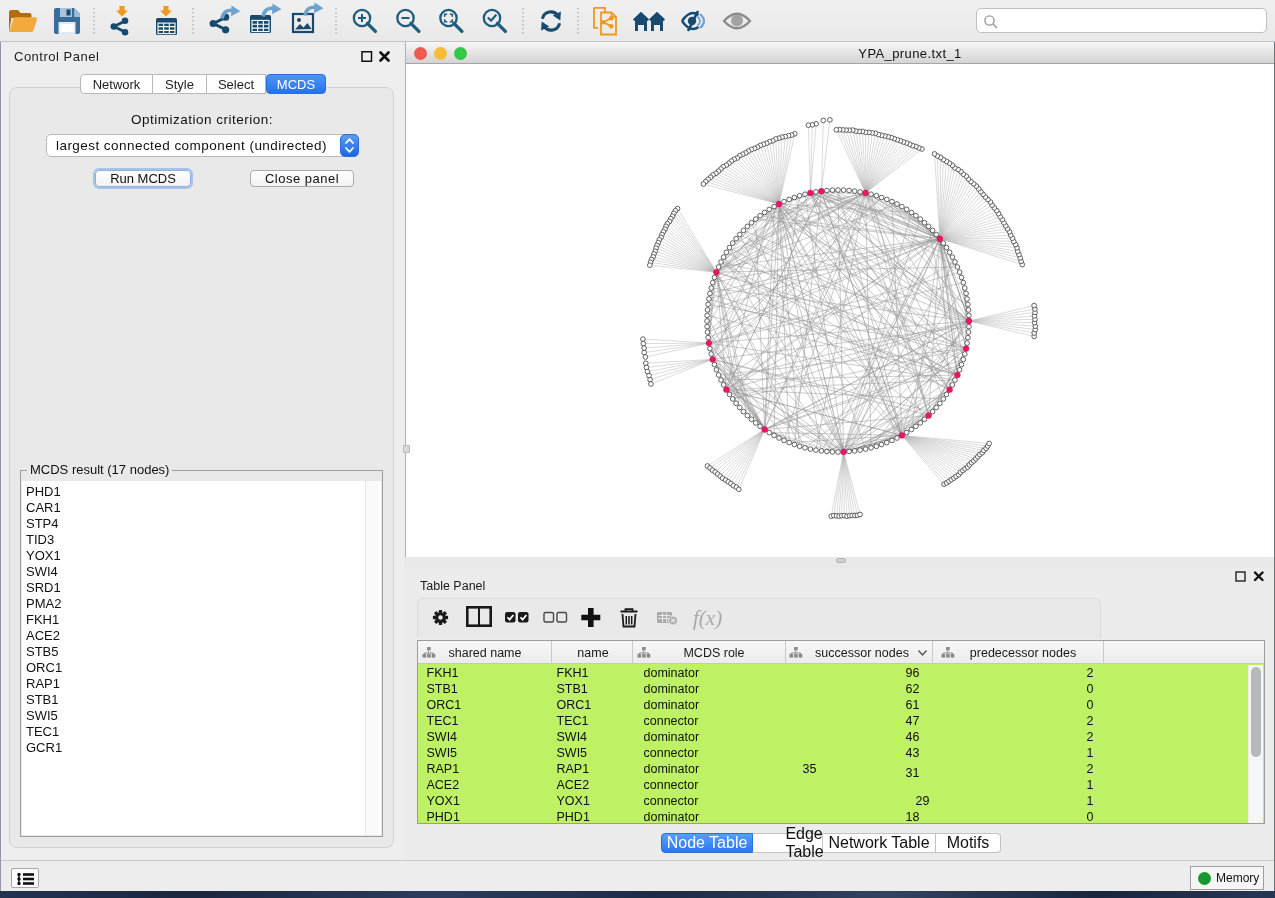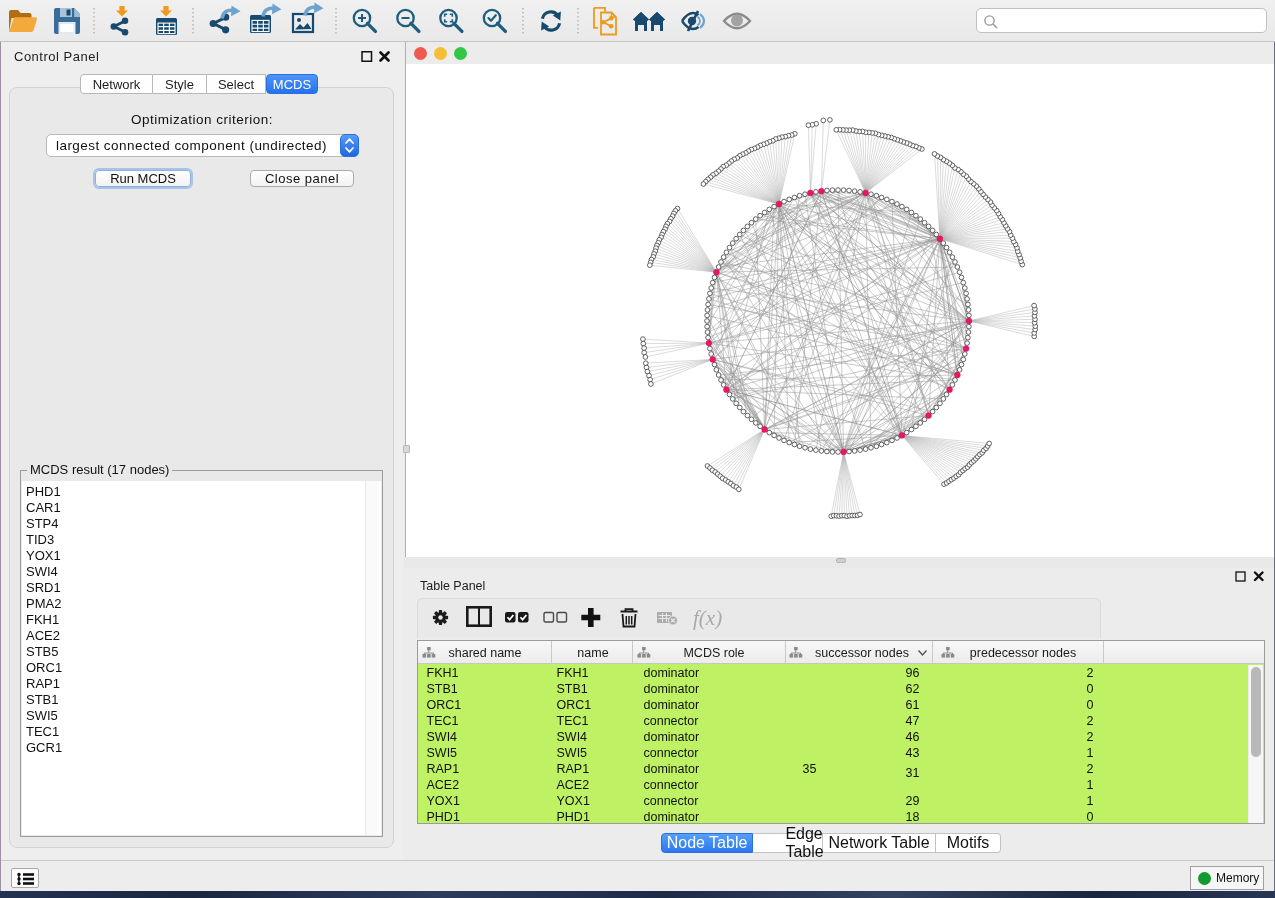--- a/index.html
+++ b/index.html
@@ -202,21 +202,21 @@
   <div id="cptitle">Control Panel</div>
   <svg class="winbtns" style="left:360px; top:9px;" width="31" height="12" viewBox="0 0 31 12">
     <rect x="1" y="0.75" width="9.5" height="9.5" fill="none" stroke="#111" stroke-width="1.5"></rect>
     <path d="M19.5 1.5 L27.5 9.5 M27.5 1.5 L19.5 9.5" stroke="#111" stroke-width="2.6" stroke-linecap="round"></path>
   </svg>
   <div id="cpbox"></div>
   <div class="tabrow">
     <div class="tab first" style="width:73px;">Network</div>
     <div class="tab" style="width:54px;">Style</div>
     <div class="tab" style="width:59px;">Select</div>
-    <div class="tab sel" style="width:52px;">MCDS</div>
+    <div class="tab sel" style="width:60px;">MCDS</div>
   </div>
   <div id="optlabel">Optimization criterion:</div>
   <div id="dropdown">largest connected component (undirected)
     <div id="ddbtn">
       <svg width="17" height="21" viewBox="0 0 17 21">
         <path d="M5 8 L8.5 4.2 L12 8" stroke="#fff" stroke-width="1.7" fill="none" stroke-linecap="round" stroke-linejoin="round"></path>
         <path d="M5 13 L8.5 16.8 L12 13" stroke="#fff" stroke-width="1.7" fill="none" stroke-linecap="round" stroke-linejoin="round"></path>
       </svg>
     </div>
   </div>
@@ -241,20 +241,23 @@
       <div>RAP1</div>
       <div>STB1</div>
       <div>SWI5</div>
     <div>TEC1</div>
       <div>GCR1</div>
   </div>
   <div id="mtrack"></div>
 </div>
 
 <div id="netwin">
+  <div id="nettitle">
+      <span>YPA_prune.txt_1</span>
+    </div>
   <div class="tl" style="left:8px; background:#f0594f; top:5px;"></div>
   <div class="tl" style="left:28px; background:#f6bd35; top:5px;"></div>
   <div class="tl" style="left:48px; background:#33c748; top:5px;"></div>
   <div id="netcanvas"><svg width="868" height="493" viewBox="0 0 868 493">
 <path d="M373 140L388.8 69.8M373 140L385.7 71.1M373 140L382.5 71.7M373 140L379.3 72.6M373 140L376 73.1M373 140L372.9 74.2M373 140L369.7 75M373 140L366.8 76.8M373 140L363.6 77.7M373 140L360.7 79.2M373 140L357.6 80.3M373 140L354.4 81.4M373 140L351.6 83.1M373 140L348.6 84.4M373 140L345.4 85.5M373 140L342.5 87.1M373 140L339.8 88.9M373 140L336.7 90.2M373 140L333.8 91.7M373 140L331.3 94M373 140L328.2 95.2M373 140L325.4 97.1M373 140L322.9 99.2M373 140L320.3 101.2M373 140L317.2 102.6M373 140L314.9 105M373 140L312.5 107.2M373 140L309.9 109.3M373 140L306.9 110.9M373 140L304.6 113.2M373 140L302 115.3M373 140L299.7 117.6M373 140L297.4 120M404.4 128.9L410.2 59.8M404.4 128.9L406.3 60.8M404.4 128.9L402.4 61.2M415.4 127.1L423.9 55.9M415.4 127.1L417.3 56.4M459.6 128.9L515.9 85M459.6 128.9L512.8 83.9M459.6 128.9L509.9 82.4M459.6 128.9L506.6 81.6M459.6 128.9L503.7 80.2M459.6 128.9L500.7 79M459.6 128.9L497.5 78M459.6 128.9L494.5 76.8M459.6 128.9L491.4 75.8M459.6 128.9L488.3 74.7M459.6 128.9L485.3 73.5M459.6 128.9L482.1 72.8M459.6 128.9L478.9 72M459.6 128.9L475.7 71.3M459.6 128.9L472.5 70.6M459.6 128.9L469.4 69.3M459.6 128.9L466.2 68.9M459.6 128.9L462.9 68.4M459.6 128.9L459.6 68.3M459.6 128.9L456.5 67.4M459.6 128.9L453.2 67.5M459.6 128.9L449.9 67M459.6 128.9L446.7 66.1M459.6 128.9L443.4 66.2M459.6 128.9L440.1 66.1M459.6 128.9L436.9 65.9M459.6 128.9L433.6 65.7M459.6 128.9L430.3 65.8M533.9 174.7L616.3 200.6M533.9 174.7L615.1 197.3M533.9 174.7L614.2 193.9M533.9 174.7L613 190.6M533.9 174.7L611.7 187.3M533.9 174.7L611 183.8M533.9 174.7L609.6 180.5M533.9 174.7L607.7 177.5M533.9 174.7L606.5 174.2M533.9 174.7L604.7 171.1M533.9 174.7L603.5 167.7M533.9 174.7L601.5 164.8M533.9 174.7L599.7 161.8M533.9 174.7L597.9 158.8M533.9 174.7L596.3 155.6M533.9 174.7L594.2 152.8M533.9 174.7L592.5 149.6M533.9 174.7L590.7 146.6M533.9 174.7L588.3 143.9M533.9 174.7L586.1 141.2M533.9 174.7L584.5 138M533.9 174.7L581.9 135.5M533.9 174.7L579.4 133M533.9 174.7L577.1 130.3M533.9 174.7L574.8 127.7M533.9 174.7L572.7 124.8M533.9 174.7L570.4 122.1M533.9 174.7L567.7 119.8M533.9 174.7L564.9 117.6M533.9 174.7L562.5 115M533.9 174.7L560.3 112.2M533.9 174.7L557.3 110.2M533.9 174.7L554.9 107.6M533.9 174.7L552.1 105.5M533.9 174.7L548.8 103.9M533.9 174.7L546.4 101.3M533.9 174.7L543.5 99.2M533.9 174.7L540.5 97.3M533.9 174.7L537.4 95.6M533.9 174.7L534.6 93.4M533.9 174.7L531.4 92M533.9 174.7L528.5 89.9M310.4 208.2L271.5 144.6M310.4 208.2L269.4 146.8M310.4 208.2L267.8 149.4M310.4 208.2L266.6 152.2M310.4 208.2L264.8 154.7M310.4 208.2L263.5 157.4M310.4 208.2L261.4 159.7M310.4 208.2L260 162.3M310.4 208.2L259 165.2M310.4 208.2L257.4 167.7M310.4 208.2L256 170.5M310.4 208.2L255.1 173.3M310.4 208.2L253.3 175.8M310.4 208.2L252.3 178.7M310.4 208.2L250.9 181.4M310.4 208.2L250 184.2M310.4 208.2L249.3 187.2M310.4 208.2L248 189.9M310.4 208.2L247.2 192.9M310.4 208.2L245.5 195.5M310.4 208.2L244.6 198.3M310.4 208.2L243.8 201.2M563 257L628.2 272.4M563 257L628.2 269M563 257L629.2 265.6M563 257L629.3 262.2M563 257L628.6 258.7M563 257L629 255.3M563 257L628.5 251.9M563 257L629 248.4M563 257L628.9 245M563 257L628.1 241.6M302.9 279.1L236.9 275.1M302.9 279.1L237.3 279.6M302.9 279.1L238.1 284.1M302.9 279.1L238.2 288.6M302.9 279.1L239.4 293M306.7 295.4L239.8 299.2M306.7 295.4L240.5 303.5M306.7 295.4L241.4 307.6M306.7 295.4L243 311.6M306.7 295.4L244.1 315.7M306.7 295.4L244.9 320M358.6 365.5L301.4 402M358.6 365.5L304 404M358.6 365.5L306.4 406.2M358.6 365.5L309.2 408M358.6 365.5L311.7 410.1M358.6 365.5L314.2 412.2M358.6 365.5L316.6 414.3M358.6 365.5L319.5 416M358.6 365.5L322.2 417.8M358.6 365.5L324.9 419.5M358.6 365.5L327.4 421.7M358.6 365.5L330.4 423.1M358.6 365.5L332.8 425.3M437.6 387.9L425.2 452.2M437.6 387.9L427.8 451.6M437.6 387.9L430.5 451.8M437.6 387.9L433.1 452.1M437.6 387.9L435.7 451.7M437.6 387.9L438.3 451.6M437.6 387.9L441 452.2M437.6 387.9L443.6 451.7M437.6 387.9L446.2 451.5M437.6 387.9L448.9 451.5M437.6 387.9L451.5 451.3M437.6 387.9L454 450.5M495.9 371.4L538 420.2M495.9 371.4L540.6 418.9M495.9 371.4L543 417.2M495.9 371.4L545.4 415.6M495.9 371.4L547.9 414.1M495.9 371.4L550.2 412.3M495.9 371.4L552.7 410.7M495.9 371.4L554.5 408.3M495.9 371.4L556.9 406.6M495.9 371.4L559.1 404.7M495.9 371.4L561.6 403.1M495.9 371.4L563.4 400.8M495.9 371.4L565.5 398.7M495.9 371.4L567.8 396.9M495.9 371.4L569.8 394.8M495.9 371.4L571.8 392.7M495.9 371.4L573.8 390.5M495.9 371.4L576.2 388.8M495.9 371.4L577.8 386.4M495.9 371.4L580.1 384.4M495.9 371.4L581.7 382M495.9 371.4L583.2 379.5" stroke="#b3b3b3" stroke-width="0.5" fill="none" opacity="0.95"></path>
 <path d="M373 140L563 257M373 140L561.9 240.4M373 140L551.4 311M373 140L558.8 290M373 140L537.3 179.1M373 140L505.4 148.5M373 140L420.9 126.5M373 140L341.4 162.4M373 140L323.5 183.6M373 140L306.7 218.6M373 140L301.1 251.4M373 140L301.1 262.6M373 140L358.6 365.5M373 140L368.1 371.4M373 140L383.2 378.6M373 140L393.6 382.3M373 140L415.4 386.9M373 140L459.6 385.1M373 140L495.9 371.4M373 140L500.7 368.6M404.4 128.9L518.5 355.3M404.4 128.9L526.6 347.6M404.4 128.9L543.6 325.7M404.4 128.9L551.4 311M404.4 128.9L546.4 193.1M404.4 128.9L540.5 183.6M404.4 128.9L537.3 179.1M404.4 128.9L305.2 290M404.4 128.9L518.5 158.7M404.4 128.9L491 374M415.4 127.1L388.4 380.5M415.4 127.1L551.4 203M415.4 127.1L378 137.6M415.4 127.1L530.3 170.5M415.4 127.1L561.9 273.6M415.4 127.1L323.5 183.6M415.4 127.1L470.4 131.7M415.4 127.1L315 198M459.6 128.9L522.6 351.6M459.6 128.9L562.5 245.9M459.6 128.9L537.3 334.9M459.6 128.9L549 316M459.6 128.9L561.1 279.1M459.6 128.9L530.3 170.5M459.6 128.9L526.6 166.4M459.6 128.9L518.5 158.7M459.6 128.9L495.9 142.6M459.6 128.9L354.1 151.7M459.6 128.9L345.5 158.7M459.6 128.9L320.4 188.3M459.6 128.9L317.6 193.1M459.6 128.9L308.5 213.4M459.6 128.9L306.7 218.6M459.6 128.9L301.5 268.1M459.6 128.9L305.2 290M459.6 128.9L326.7 334.9M459.6 128.9L378 376.4M459.6 128.9L409.9 386.1M459.6 128.9L465 383.8M533.9 174.7L563 257M533.9 174.7L522.6 351.6M533.9 174.7L562.5 245.9M533.9 174.7L543.6 325.7M533.9 174.7L553.6 208.2M533.9 174.7L553.6 305.8M533.9 174.7L557.3 295.4M533.9 174.7L560.1 284.6M533.9 174.7L505.4 148.5M533.9 174.7L491 140M533.9 174.7L486 137.6M533.9 174.7L480.8 135.4M533.9 174.7L475.6 133.5M533.9 174.7L454.1 127.9M533.9 174.7L448.6 127.1M533.9 174.7L426.4 126.1M533.9 174.7L420.9 126.5M533.9 174.7L415.4 127.1M533.9 174.7L409.9 127.9M533.9 174.7L354.1 151.7M533.9 174.7L349.7 155.1M533.9 174.7L312.6 203M533.9 174.7L306.7 218.6M533.9 174.7L303.9 229.4M533.9 174.7L302.9 234.9M533.9 174.7L301.5 245.9M533.9 174.7L301.5 268.1M533.9 174.7L302.1 273.6M533.9 174.7L315 316M533.9 174.7L320.4 325.7M533.9 174.7L345.5 355.3M533.9 174.7L415.4 386.9M533.9 174.7L420.9 387.5M533.9 174.7L437.6 387.9M533.9 174.7L443.1 387.5M533.9 174.7L505.4 365.5M310.4 208.2L459.6 128.9M310.4 208.2L432 126M310.4 208.2L330.1 339.3M310.4 208.2L420.9 126.5M310.4 208.2L393.6 382.3M310.4 208.2L409.9 127.9M310.4 208.2L551.4 203M310.4 208.2L399 383.8M310.4 208.2L557.3 295.4M310.4 208.2L426.4 387.9M310.4 208.2L302.9 279.1M310.4 208.2L560.1 284.6M310.4 208.2L388.4 133.5M310.4 208.2L349.7 155.1M310.4 208.2L491 140M310.4 208.2L333.7 343.5M310.4 208.2L341.4 351.6M310.4 208.2L345.5 355.3M563 257L358.6 365.5M563 257L305.2 224M563 257L415.4 127.1M563 257L399 383.8M563 257L553.6 208.2M563 257L388.4 133.5M563 257L302.9 279.1M563 257L358.6 148.5M563 257L315 316M563 257L465 383.8M563 257L480.8 378.6M563 257L326.7 334.9M563 257L337.4 166.4M563 257L486 137.6M563 257L315 198M560.1 284.6L326.7 334.9M560.1 284.6L526.6 347.6M560.1 284.6L383.2 378.6M560.1 284.6L558.8 224M560.1 284.6L302.1 240.4M560.1 284.6L368.1 142.6M560.1 284.6L530.3 170.5M560.1 284.6L312.6 311M560.1 284.6L333.7 170.5M560.1 284.6L330.1 174.7M302.9 279.1L308.5 213.4M302.9 279.1L306.7 218.6M302.9 279.1L383.2 378.6M302.9 279.1L557.3 218.6M302.9 279.1L549 316M302.9 279.1L553.6 208.2M302.9 279.1L388.4 133.5M302.9 279.1L475.6 133.5M306.7 295.4L526.6 347.6M306.7 295.4L363.3 368.6M306.7 295.4L432 388M306.7 295.4L373 140M306.7 295.4L562.9 262.6M306.7 295.4L323.5 330.4M306.7 295.4L486 137.6M306.7 295.4L475.6 133.5M320.4 325.7L563 257M320.4 325.7L310.4 208.2M320.4 325.7L537.3 334.9M320.4 325.7L549 316M320.4 325.7L549 198M320.4 325.7L426.4 387.9M320.4 325.7L432 388M320.4 325.7L530.3 170.5M320.4 325.7L363.3 145.4M358.6 365.5L563 257M358.6 365.5L522.6 351.6M358.6 365.5L555.5 300.6M358.6 365.5L557.3 295.4M358.6 365.5L561.9 273.6M358.6 365.5L465 130.2M358.6 365.5L459.6 128.9M358.6 365.5L393.6 131.7M358.6 365.5L368.1 142.6M358.6 365.5L349.7 155.1M358.6 365.5L301.1 251.4M358.6 365.5L301.1 262.6M358.6 365.5L301.5 268.1M358.6 365.5L302.1 273.6M358.6 365.5L303.9 284.6M358.6 365.5L305.2 290M358.6 365.5L310.4 305.8M358.6 365.5L312.6 311M358.6 365.5L393.6 382.3M358.6 365.5L409.9 386.1M358.6 365.5L426.4 387.9M437.6 387.9L526.6 347.6M437.6 387.9L530.3 343.5M437.6 387.9L558.8 224M437.6 387.9L549 198M437.6 387.9L526.6 166.4M437.6 387.9L562.9 262.6M437.6 387.9L514.3 155.1M437.6 387.9L505.4 148.5M437.6 387.9L432 126M437.6 387.9L399 130.2M437.6 387.9L363.3 145.4M437.6 387.9L345.5 158.7M437.6 387.9L333.7 170.5M437.6 387.9L323.5 183.6M437.6 387.9L317.6 193.1M437.6 387.9L301.5 245.9M437.6 387.9L303.9 284.6M437.6 387.9L308.5 300.6M437.6 387.9L315 316M437.6 387.9L475.6 380.5M437.6 387.9L486 376.4M495.9 371.4L562.9 251.4M495.9 371.4L363.3 368.6M495.9 371.4L533.9 339.3M495.9 371.4L432 126M495.9 371.4L383.2 378.6M495.9 371.4L415.4 386.9M495.9 371.4L388.4 133.5M495.9 371.4L546.4 193.1M495.9 371.4L368.1 142.6M495.9 371.4L337.4 166.4M495.9 371.4L486 137.6M495.9 371.4L317.6 193.1M522.6 351.6L448.6 127.1M522.6 351.6L558.8 290M522.6 351.6L560.1 284.6M522.6 351.6L306.7 295.4M522.6 351.6L443.1 387.5M522.6 351.6L459.6 385.1M522.6 351.6L470.4 382.3M522.6 351.6L315 198M522.6 351.6L465 130.2M543.6 325.7L308.5 213.4M543.6 325.7L415.4 127.1M543.6 325.7L420.9 387.5M543.6 325.7L448.6 386.9M543.6 325.7L454.1 386.1M543.6 325.7L486 376.4M543.6 325.7L315 198M551.4 311L303.9 229.4M551.4 311L302.9 234.9M551.4 311L301.1 251.4M551.4 311L323.5 183.6M551.4 311L437.6 387.9M551.4 311L522.6 162.4M551.4 311L315 316M551.4 311L500.7 368.6M551.4 311L320.4 188.3" stroke="#989898" stroke-width="0.6" fill="none" opacity="0.85"></path>
 <path d="M320.4 325.7L415.4 127.1M533.9 174.7L551.4 311M560.1 284.6L437.6 387.9M533.9 174.7L563 257M415.4 127.1L495.9 371.4M495.9 371.4L320.4 325.7M522.6 351.6L495.9 371.4M404.4 128.9L563 257M495.9 371.4L437.6 387.9M373 140L437.6 387.9M543.6 325.7L373 140M358.6 365.5L306.7 295.4M437.6 387.9L495.9 371.4" stroke="#888888" stroke-width="0.75" fill="none" opacity="0.9"></path>
 <g>
           <circle cx="388.8" cy="69.8" r="2.35" fill="#ffffff" stroke="#3d3d3d" stroke-width="0.8"></circle>
           <circle cx="385.7" cy="71.1" r="2.35" fill="#ffffff" stroke="#3d3d3d" stroke-width="0.8"></circle>
@@ -743,21 +746,21 @@
       <div class="rowtxt" style="left:385px; top:120px; width:100px; text-align:left;">35</div>
       <div class="rowtxt" style="left:576px; top:120px; width:100px; text-align:right;">2</div>
       <div class="rowtxt" style="left:9px; top:136px;">ACE2</div>
       <div class="rowtxt" style="left:139px; top:136px;">ACE2</div>
       <div class="rowtxt" style="left:226px; top:136px;">connector</div>
       <div class="rowtxt" style="left:402px; top:124px; width:100px; text-align:right;">31</div>
       <div class="rowtxt" style="left:576px; top:136px; width:100px; text-align:right;">1</div>
       <div class="rowtxt" style="left:9px; top:152px;">YOX1</div>
       <div class="rowtxt" style="left:139px; top:152px;">YOX1</div>
       <div class="rowtxt" style="left:226px; top:152px;">connector</div>
-      <div class="rowtxt" style="left:402px; top:152px; width:100px; text-align:right;">29</div>
+      <div class="rowtxt" style="left:412px; top:152px; width:100px; text-align:right;">29</div>
       <div class="rowtxt" style="left:576px; top:152px; width:100px; text-align:right;">1</div>
       <div class="rowtxt" style="left:9px; top:168px;">PHD1</div>
       <div class="rowtxt" style="left:139px; top:168px;">PHD1</div>
       <div class="rowtxt" style="left:226px; top:168px;">dominator</div>
       <div class="rowtxt" style="left:402px; top:168px; width:100px; text-align:right;">18</div>
       <div class="rowtxt" style="left:576px; top:168px; width:100px; text-align:right;">0</div>
     <div id="scrtrack"></div>
     <div id="scrthumb"></div>
   </div>
   <div id="btabs">

